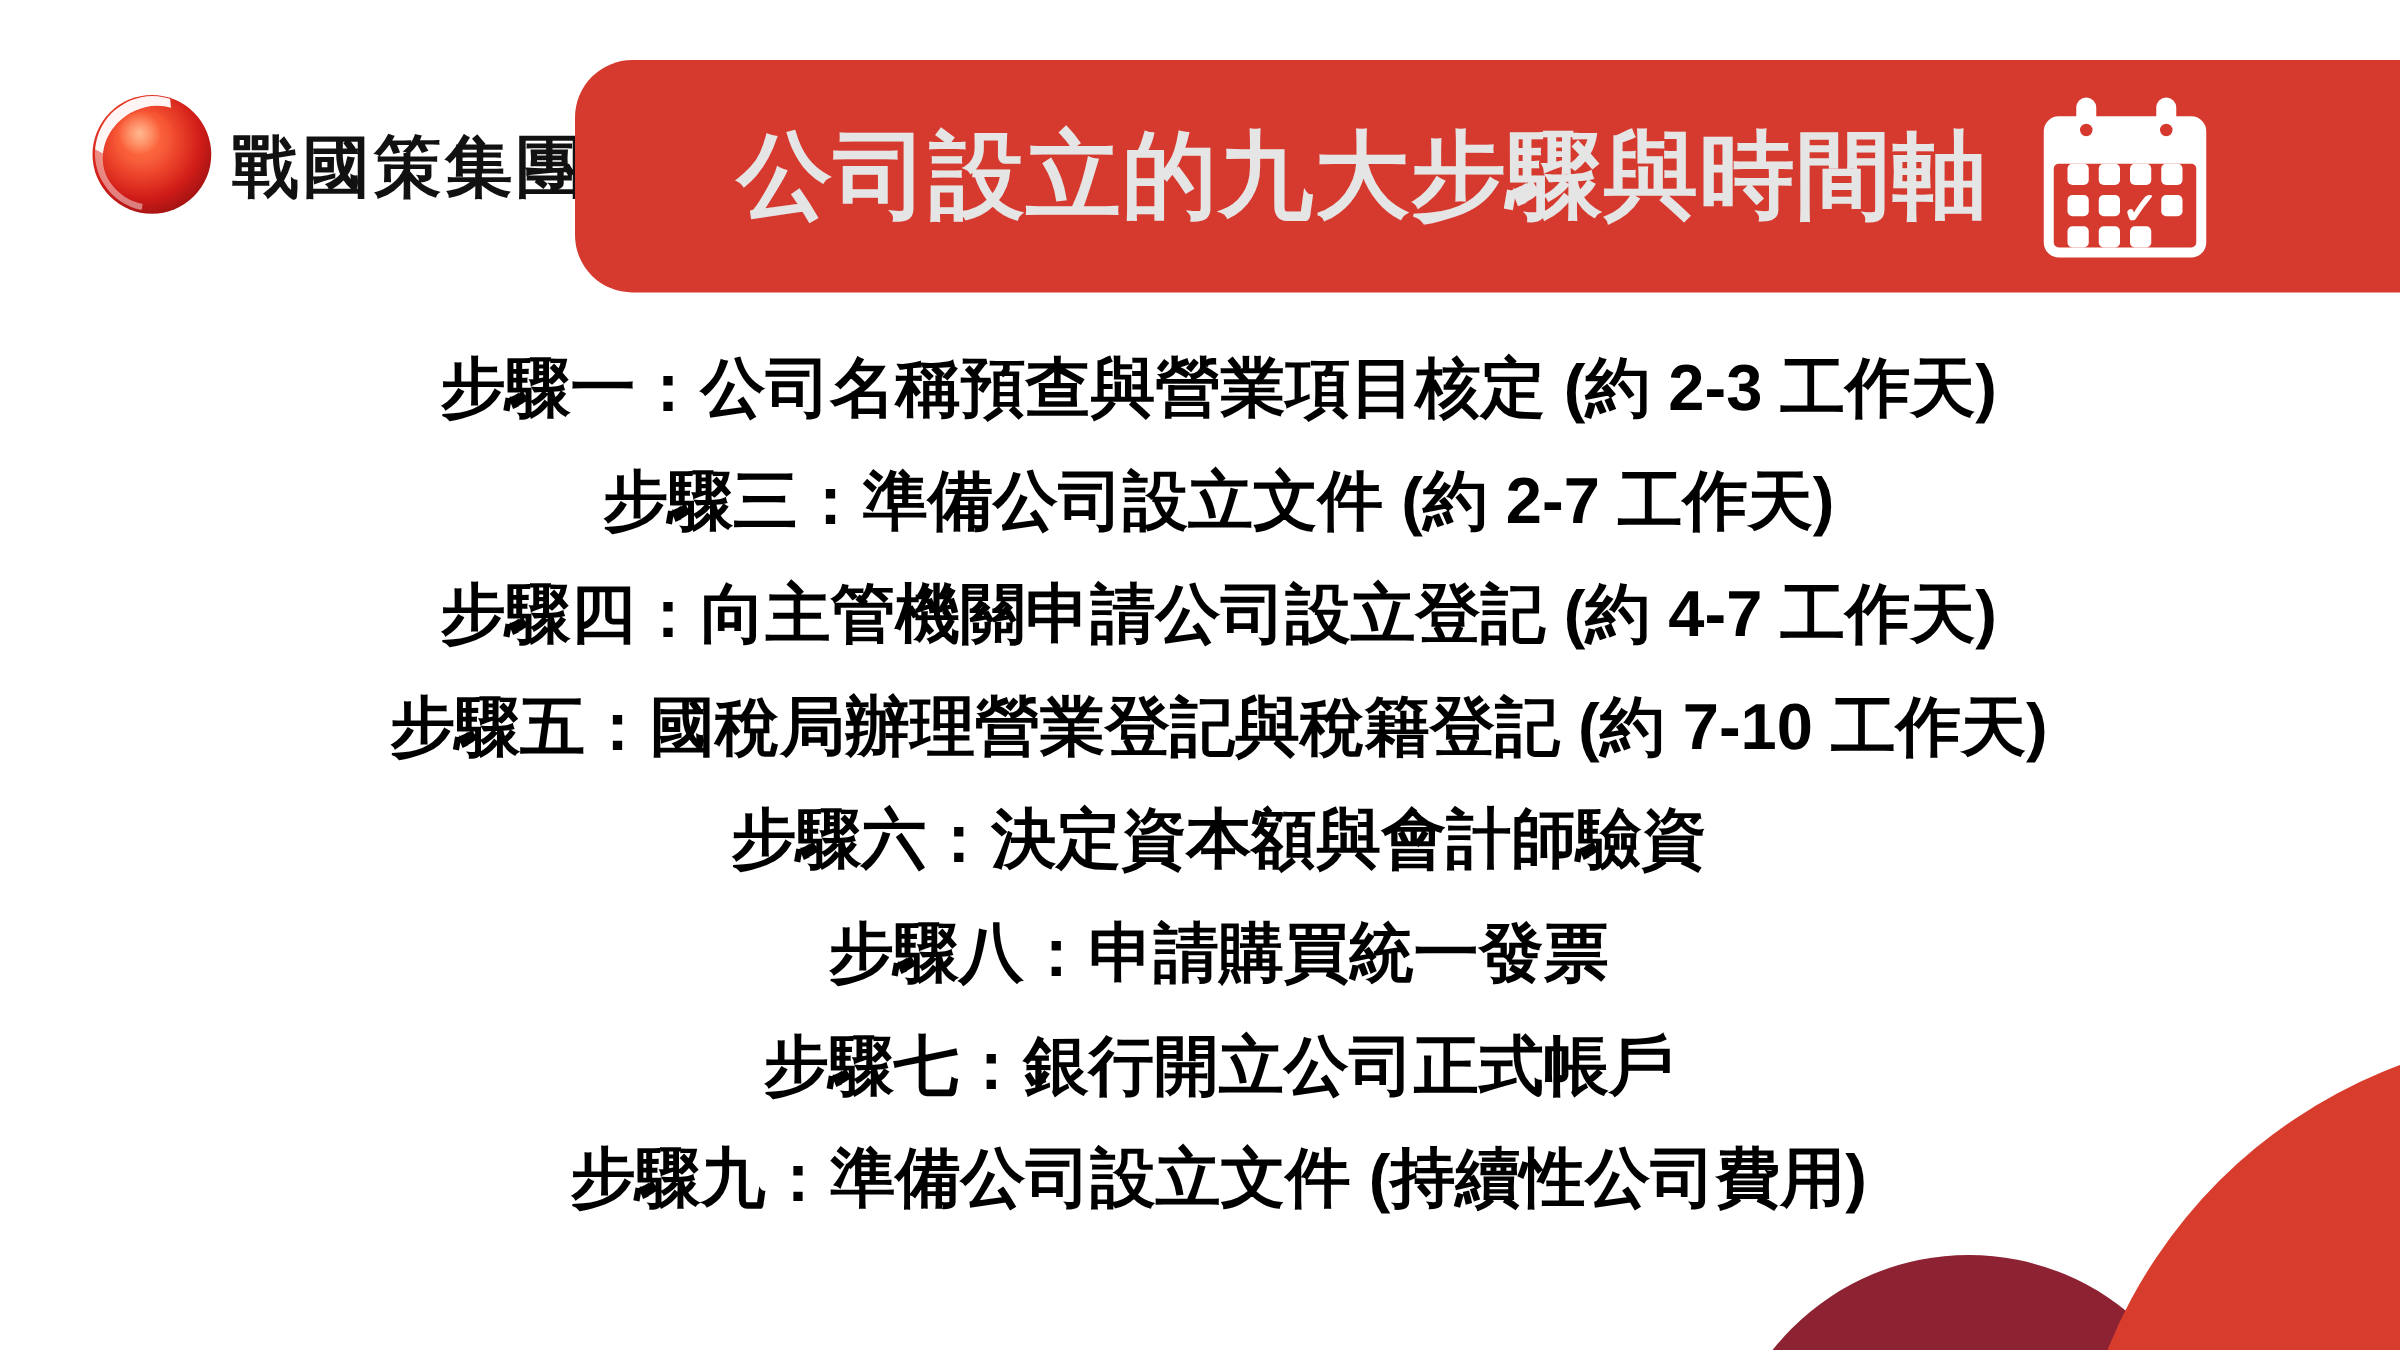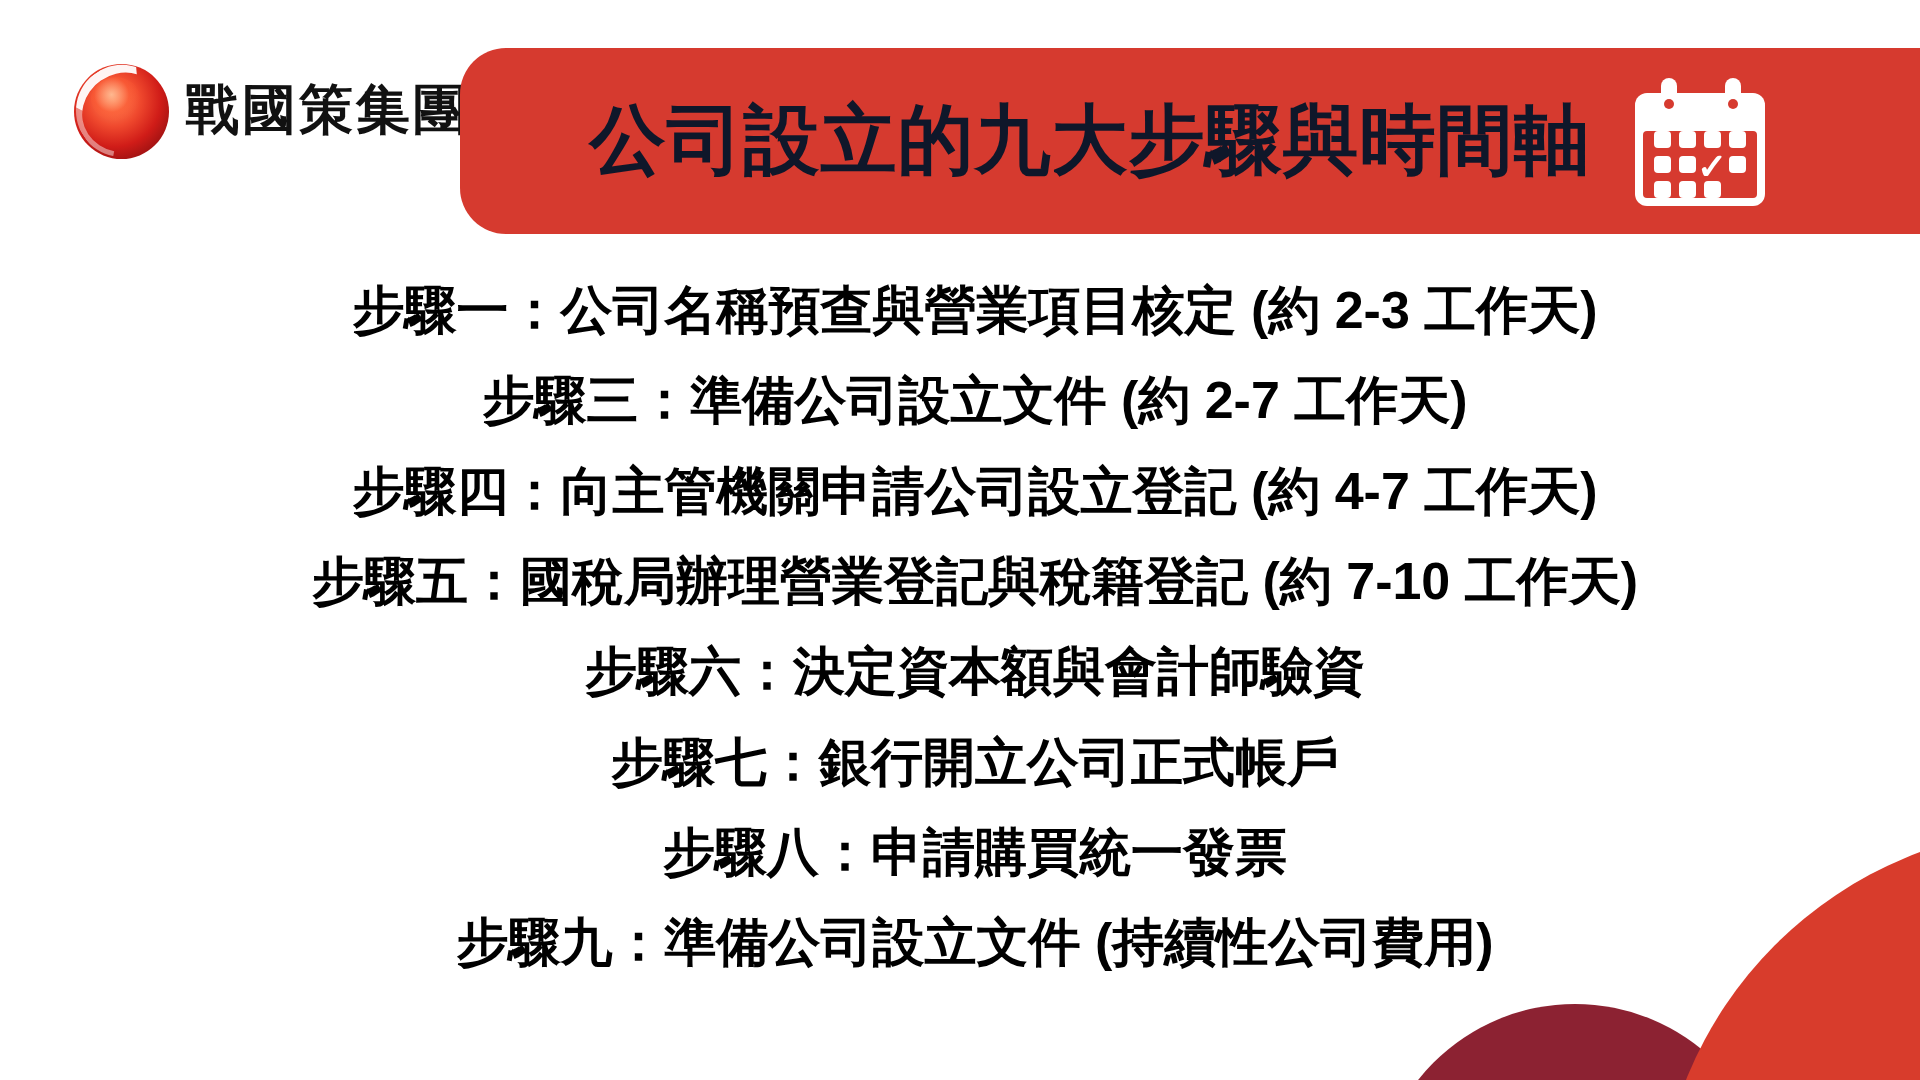--- a/index.html
+++ b/index.html
@@ -13,22 +13,22 @@
   body{
     position:relative;
     background:#ffffff;
     overflow:hidden;
     font-family:"Liberation Sans", sans-serif;
   }
 
   
   .brand{
     position:absolute;
-    left:74px; top:64px;
-    display:flex; align-items:flex-start; gap:16px;
+    left:74px; top:76px;
+    display:flex; align-items:flex-end; gap:16px;
   }
   .sphere{
     width:95px; height:95px; border-radius:50%;
     position:relative;
     background:radial-gradient(circle at 42% 38%, #ff8a5a 0%, #f04a2e 32%, #d01c18 58%, #8e0f10 85%, #6d0a0c 100%);
     overflow:hidden;
   }
   .sphere::before{
     content:"";
     position:absolute; left:2%; top:1%;
@@ -61,21 +61,21 @@
     position:absolute;
     left:460px; top:48px;
     width:1460px; height:186px;
     background:var(--banner-red);
     border-radius:46px 0 0 46px;
     display:flex; align-items:center; justify-content:center;
     gap:44px;
     padding-right:26px;
   }
   .banner-title{
-    color:#0f172a;
+    color:#e5e5e5;
     font-size:76px;
     font-weight:800;
     letter-spacing:1px;
     white-space:nowrap;
   }
 
   
   .cal{
     position:relative;
     width:130px; height:113px;
@@ -201,24 +201,24 @@
   <div class="step">
       <span>步驟四：向主管機關申請公司設立登記 (約 4-7 工作天)</span>
     </div>
   <div class="step">
       <span>步驟五：國稅局辦理營業登記與稅籍登記 (約 7-10 工作天)</span>
     </div>
   <div class="step">
       <span>步驟六：決定資本額與會計師驗資</span>
     </div>
   <div class="step">
+      <span>步驟八：申請購買統一發票</span>
+    </div>
+  <div class="step">
       <span>步驟七：銀行開立公司正式帳戶</span>
-    </div>
-  <div class="step">
-      <span>步驟八：申請購買統一發票</span>
     </div>
   <div class="step">
       <span>步驟九：準備公司設立文件 (持續性公司費用)</span>
     </div>
 </div>
 
 <div class="circle circle-maroon"></div>
 <div class="circle circle-red"></div>
 
 </body></html>

